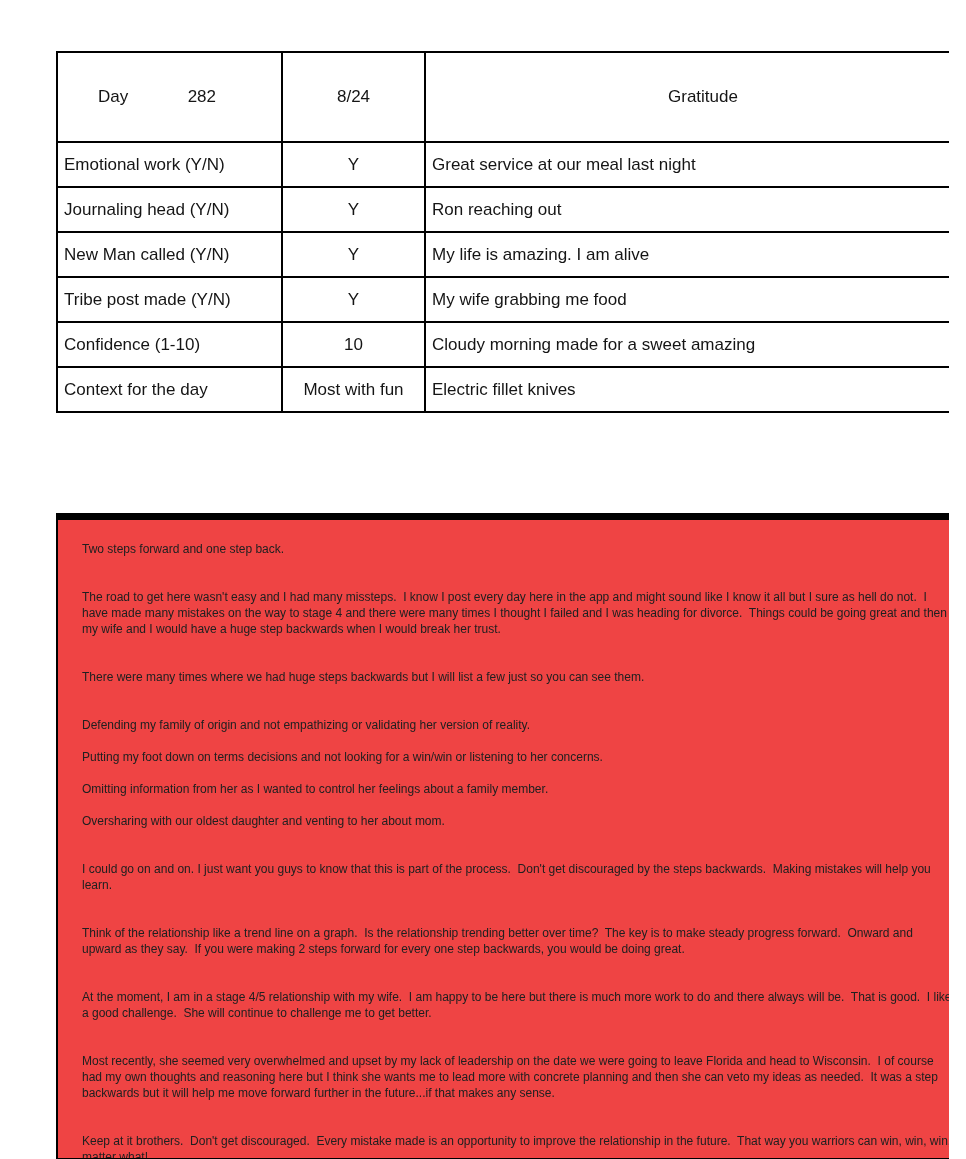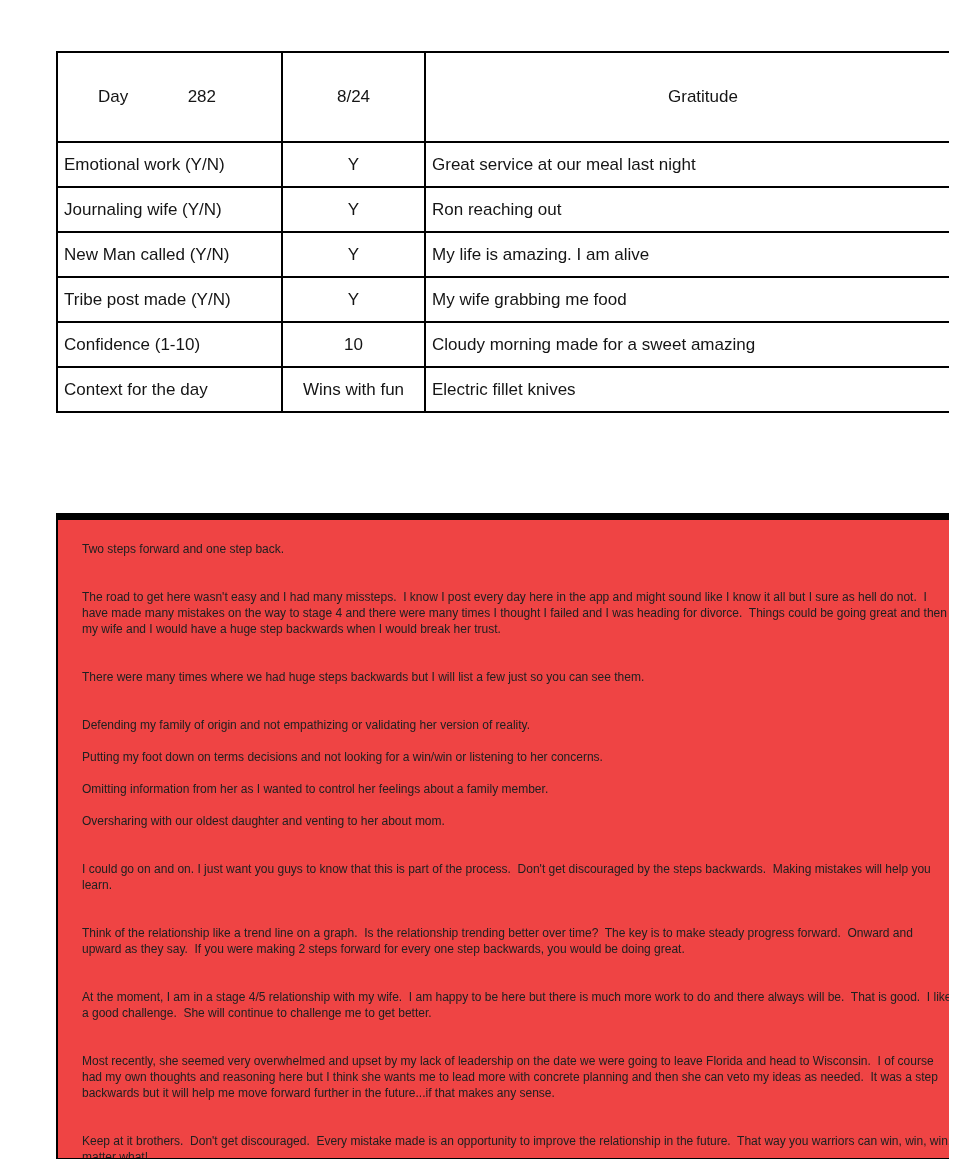--- a/index.html
+++ b/index.html
@@ -126,42 +126,42 @@
       </td>
       <td class="col-value">8/24</td>
       <td class="col-grat grat-hdr">Gratitude</td>
     </tr>
     <tr class="metric-row">
       <td class="col-label">Emotional work  (Y/N)</td>
       <td class="col-value">Y</td>
       <td class="col-grat">Great service at our meal last night</td>
     </tr>
     <tr class="metric-row">
-      <td class="col-label">Journaling wife (Y/N)</td>
+      <td class="col-label">Journaling head (Y/N)</td>
       <td class="col-value">Y</td>
       <td class="col-grat">Ron reaching out</td>
     </tr>
     <tr class="metric-row">
       <td class="col-label">New Man called (Y/N)</td>
       <td class="col-value">Y</td>
       <td class="col-grat">My life is amazing.  I am alive</td>
     </tr>
     <tr class="metric-row">
       <td class="col-label">Tribe post made (Y/N)</td>
       <td class="col-value">Y</td>
       <td class="col-grat">My wife grabbing me food</td>
     </tr>
     <tr class="metric-row">
       <td class="col-label">Confidence (1-10)</td>
       <td class="col-value">10</td>
       <td class="col-grat">Cloudy morning made for a sweet amazing</td>
     </tr>
     <tr class="metric-row">
       <td class="col-label">Context for the day</td>
-      <td class="col-value">Wins with fun</td>
+      <td class="col-value">Most with fun</td>
       <td class="col-grat">Electric fillet knives</td>
     </tr>
   </tbody>
     </table>
 
 
   <div class="wins-heading">Wins, thoughts, emotions for the day</div>
   <div class="wins-divider"></div>
 
   <div class="wins-box">

